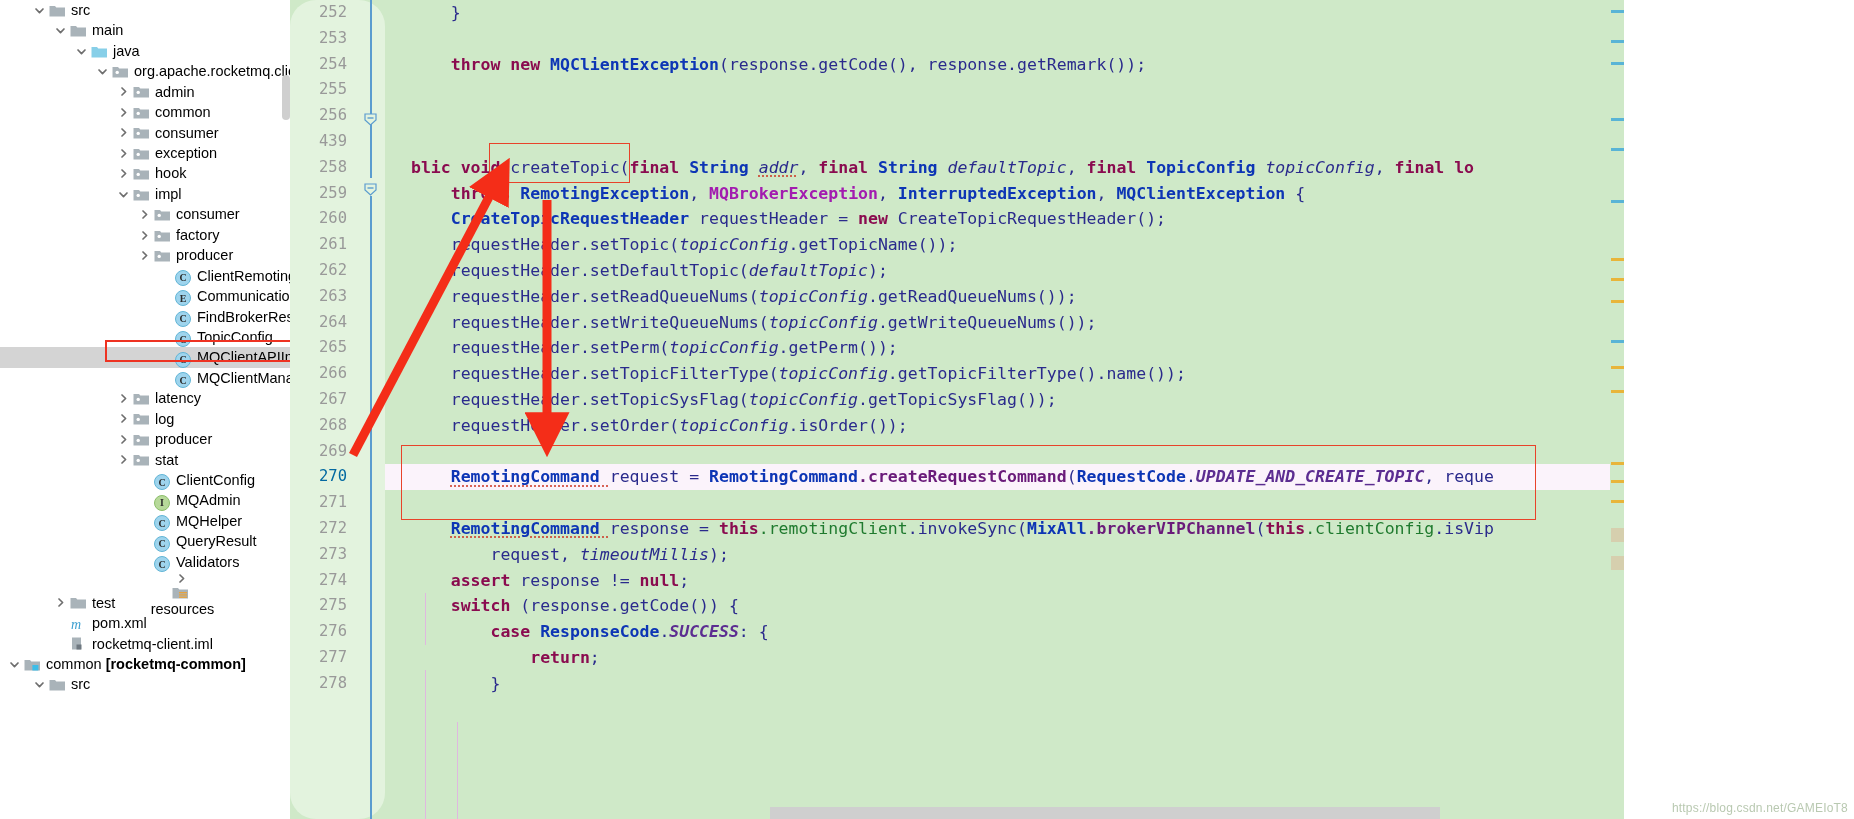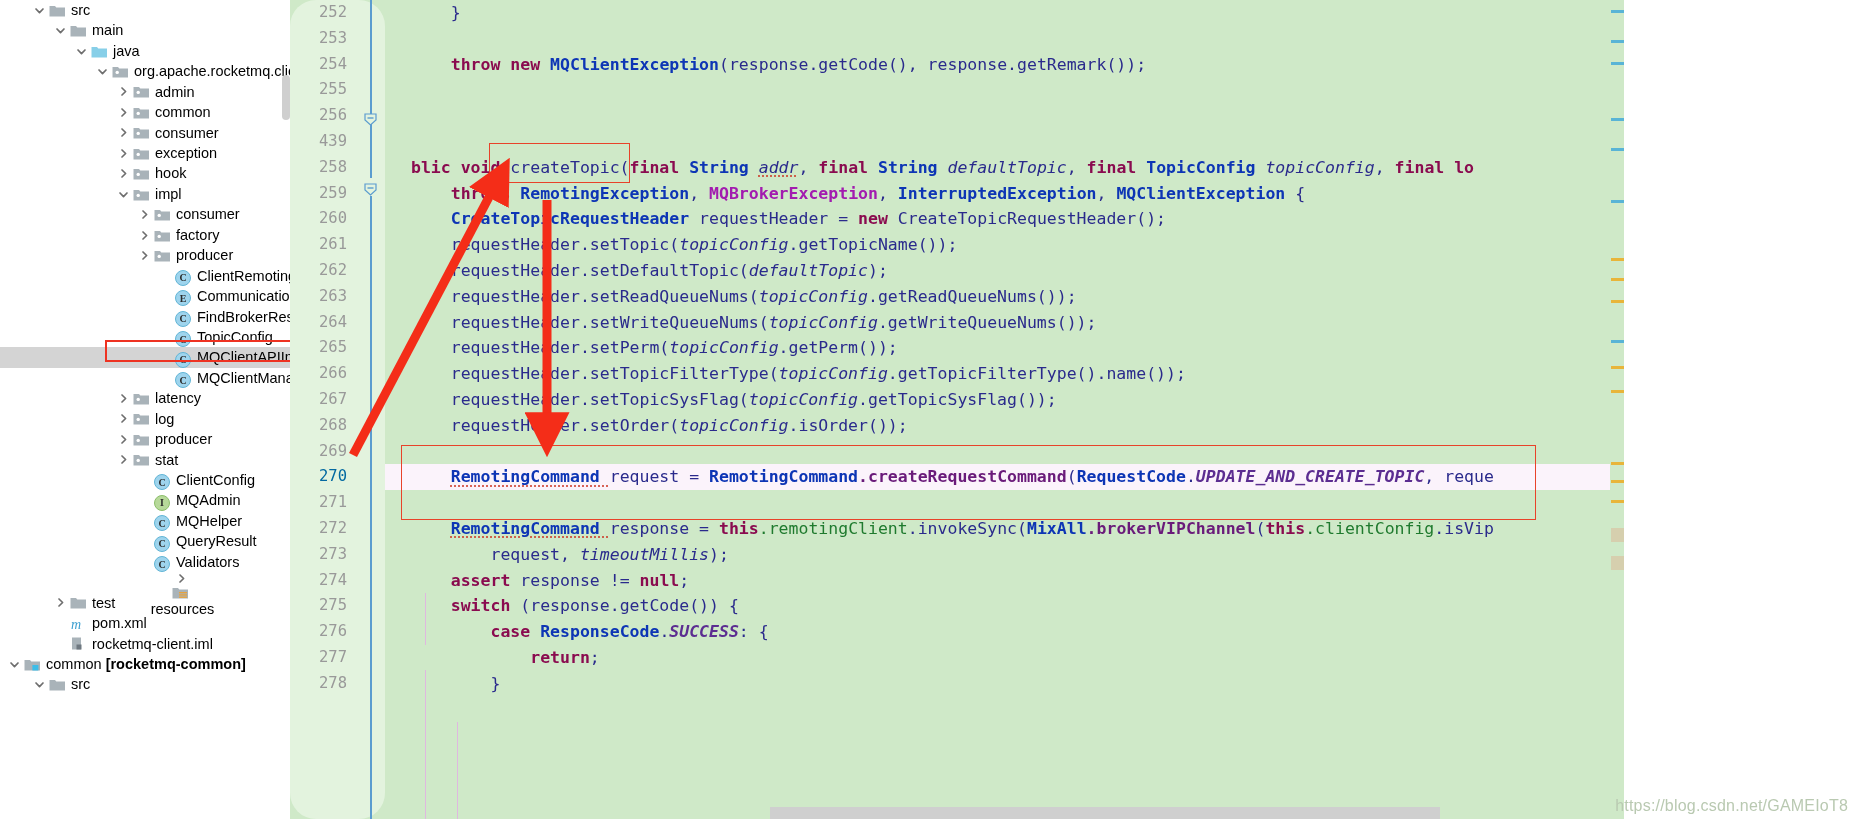--- a/index.html
+++ b/index.html
@@ -197,21 +197,21 @@
     pointer-events: none;
     z-index: 30;
   }
   .red-rect {
     position: absolute;
     border: 1.5px solid #e8432a;
   }
   #watermark {
     position: absolute;
     right: 6px; bottom: 4px;
-    font-size: 16px;
+    font-size: 12px;
     color: #b9c9b1;
     font-family: "Liberation Sans", sans-serif;
     letter-spacing: 0.2px;
   }
   
   #hscroll {
     position: absolute;
     left: 385px; bottom: 0;
     height: 12px; width: 670px;
     background: #cfcfcf;

